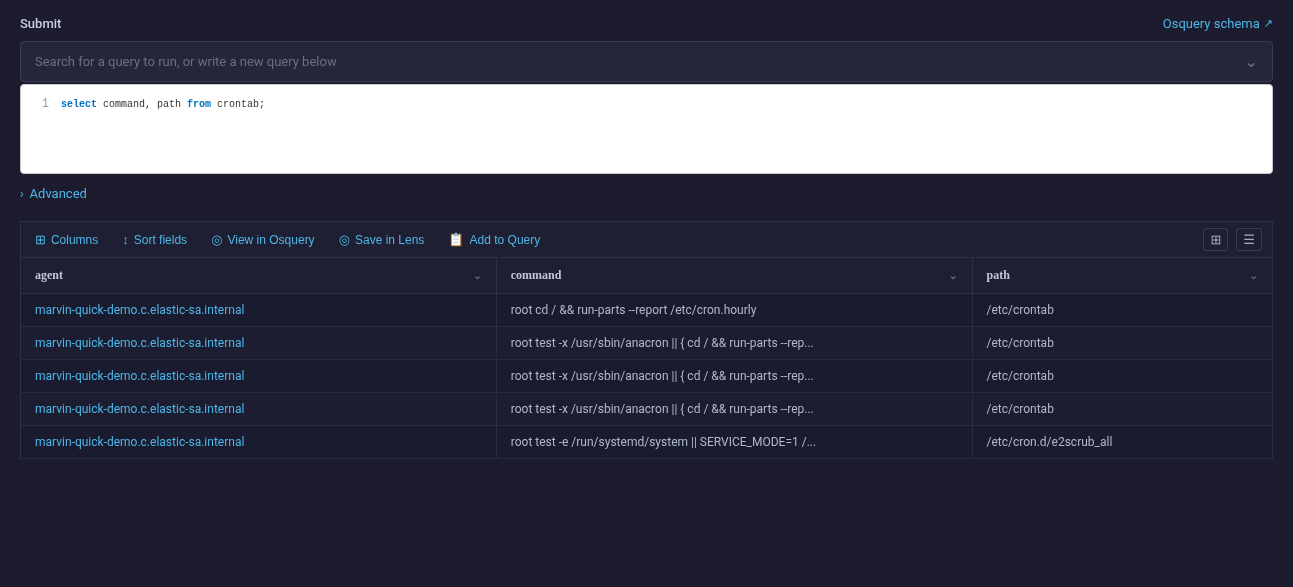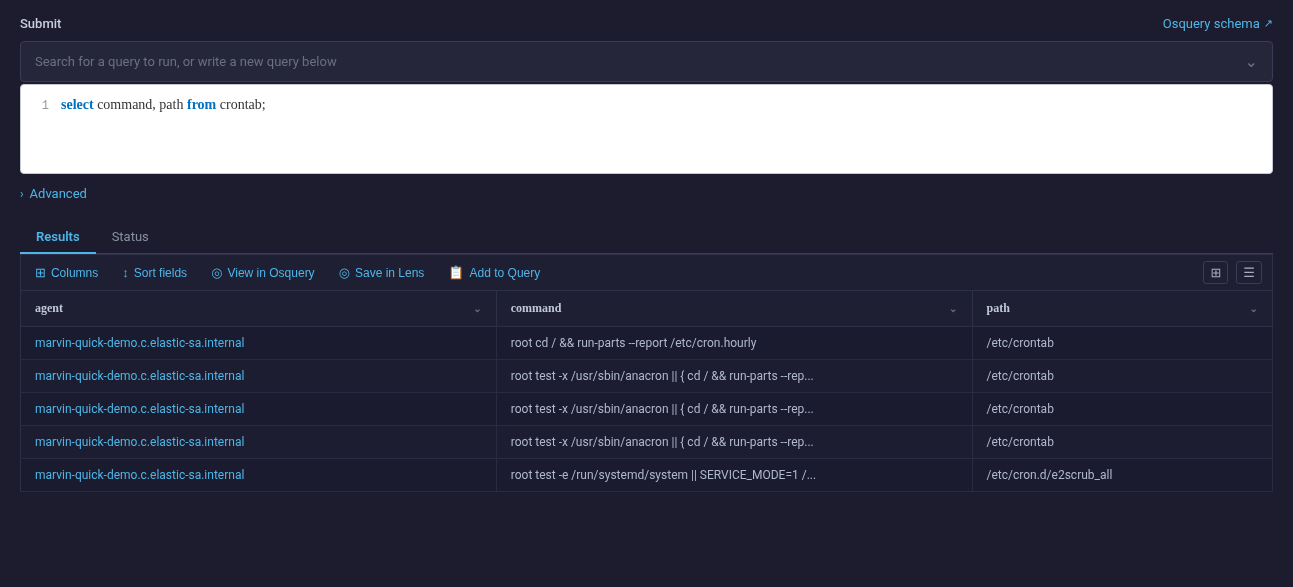--- a/index.html
+++ b/index.html
@@ -88,22 +88,22 @@
       color: #999;
       font-family: 'Courier New', monospace;
       font-size: 12px;
       width: 40px;
       text-align: right;
       padding-right: 12px;
       user-select: none;
     }
 
     .code-content {
-      font-family: Liberation Serif, serif;
-      font-size: 14px;
+      font-family: Liberation Mono, monospace;
+      font-size: 10px;
       color: #333;
     }
 
     .kw-select { color: #0071c1; font-weight: 600; }
     .kw-from { color: #0071c1; font-weight: 600; }
     .code-normal { color: #333; }
 
     
     .advanced-toggle {
       display: flex;
@@ -316,24 +316,20 @@
       </span>
     </div>
   </div>
 
   <div class="advanced-toggle">
     <span class="chevron-right">›</span>
     <span>Advanced</span>
   </div>
 
 
-  <div class="results-tabs">
-    <div class="tab active">Results</div>
-    <div class="tab">Status</div>
-  </div>
 
   <div class="table-toolbar">
     <button class="toolbar-btn">
       <span class="toolbar-icon">⊞</span>
       <span>Columns</span>
     </button>
     <button class="toolbar-btn">
       <span class="toolbar-icon">↕</span>
       <span>Sort fields</span>
     </button>

